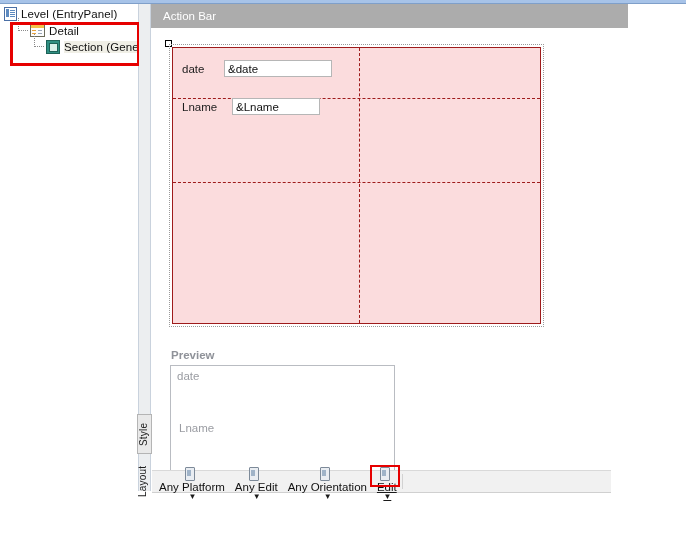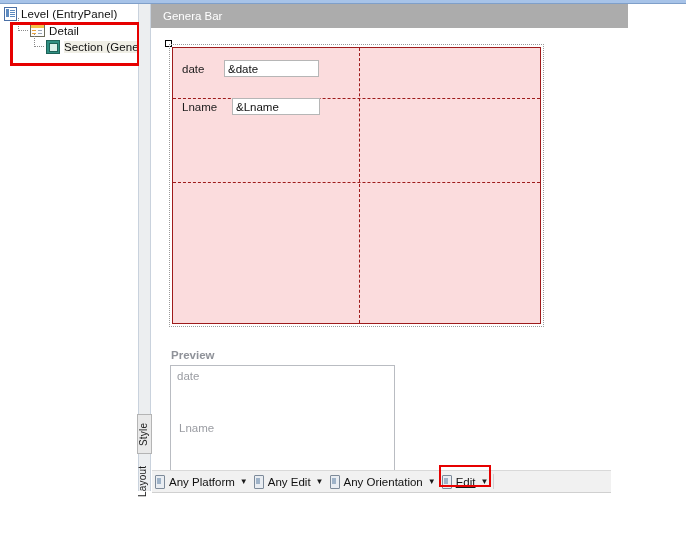--- a/index.html
+++ b/index.html
@@ -236,21 +236,21 @@
     height: 17px;
     line-height: 17px;
     padding: 0 3px;
     font-size: 11.5px;
     color: #111111;
     box-sizing: border-box;
   }
 
   .row-date  { left: 9px;  top: 12px; }
   .row-date .field-label { width: 42px; }
-  .row-date .field-input { width: 95px; }
+  .row-date .field-input { width: 108px; }
 
   .row-lname { left: 9px;  top: 50px; }
   .row-lname .field-label { width: 50px; }
   .row-lname .field-input { width: 88px; }
 
   .row-name  { left: 9px;  top: 90px; }
   .row-name .field-label { width: 42px; }
   .row-name .field-input { width: 88px; }
 
   
@@ -317,20 +317,21 @@
     border-bottom: 1px solid #d0d0d0;
     display: flex;
     align-items: center;
   }
   .tb-item {
     display: flex;
     align-items: center;
     height: 29px;
     padding: 0 3px;
     white-space: nowrap;
+    flex-direction: column;
   }
   .tb-label {
     font-size: 11.5px;
     color: #111111;
     margin-left: 4px;
   }
   .caret {
     margin-left: 5px;
     font-size: 8px;
     line-height: 1;
@@ -394,21 +395,21 @@
   </div>
 
   <div class="tree-highlight"></div>
 </div>
 
 <div class="gap-col"></div>
 
 <div class="main-area">
 
   <div class="action-bar">
-    <span class="action-bar-title">Genera Bar</span>
+    <span class="action-bar-title">Action Bar</span>
   </div>
 
   <div class="grid-wrap">
     <div class="grid-handle"></div>
     <div class="grid-outer">
       <div class="grid-box">
 
         <div class="sep-h sep-h-1"></div>
         <div class="sep-h sep-h-2"></div>
         <div class="sep-v"></div>

